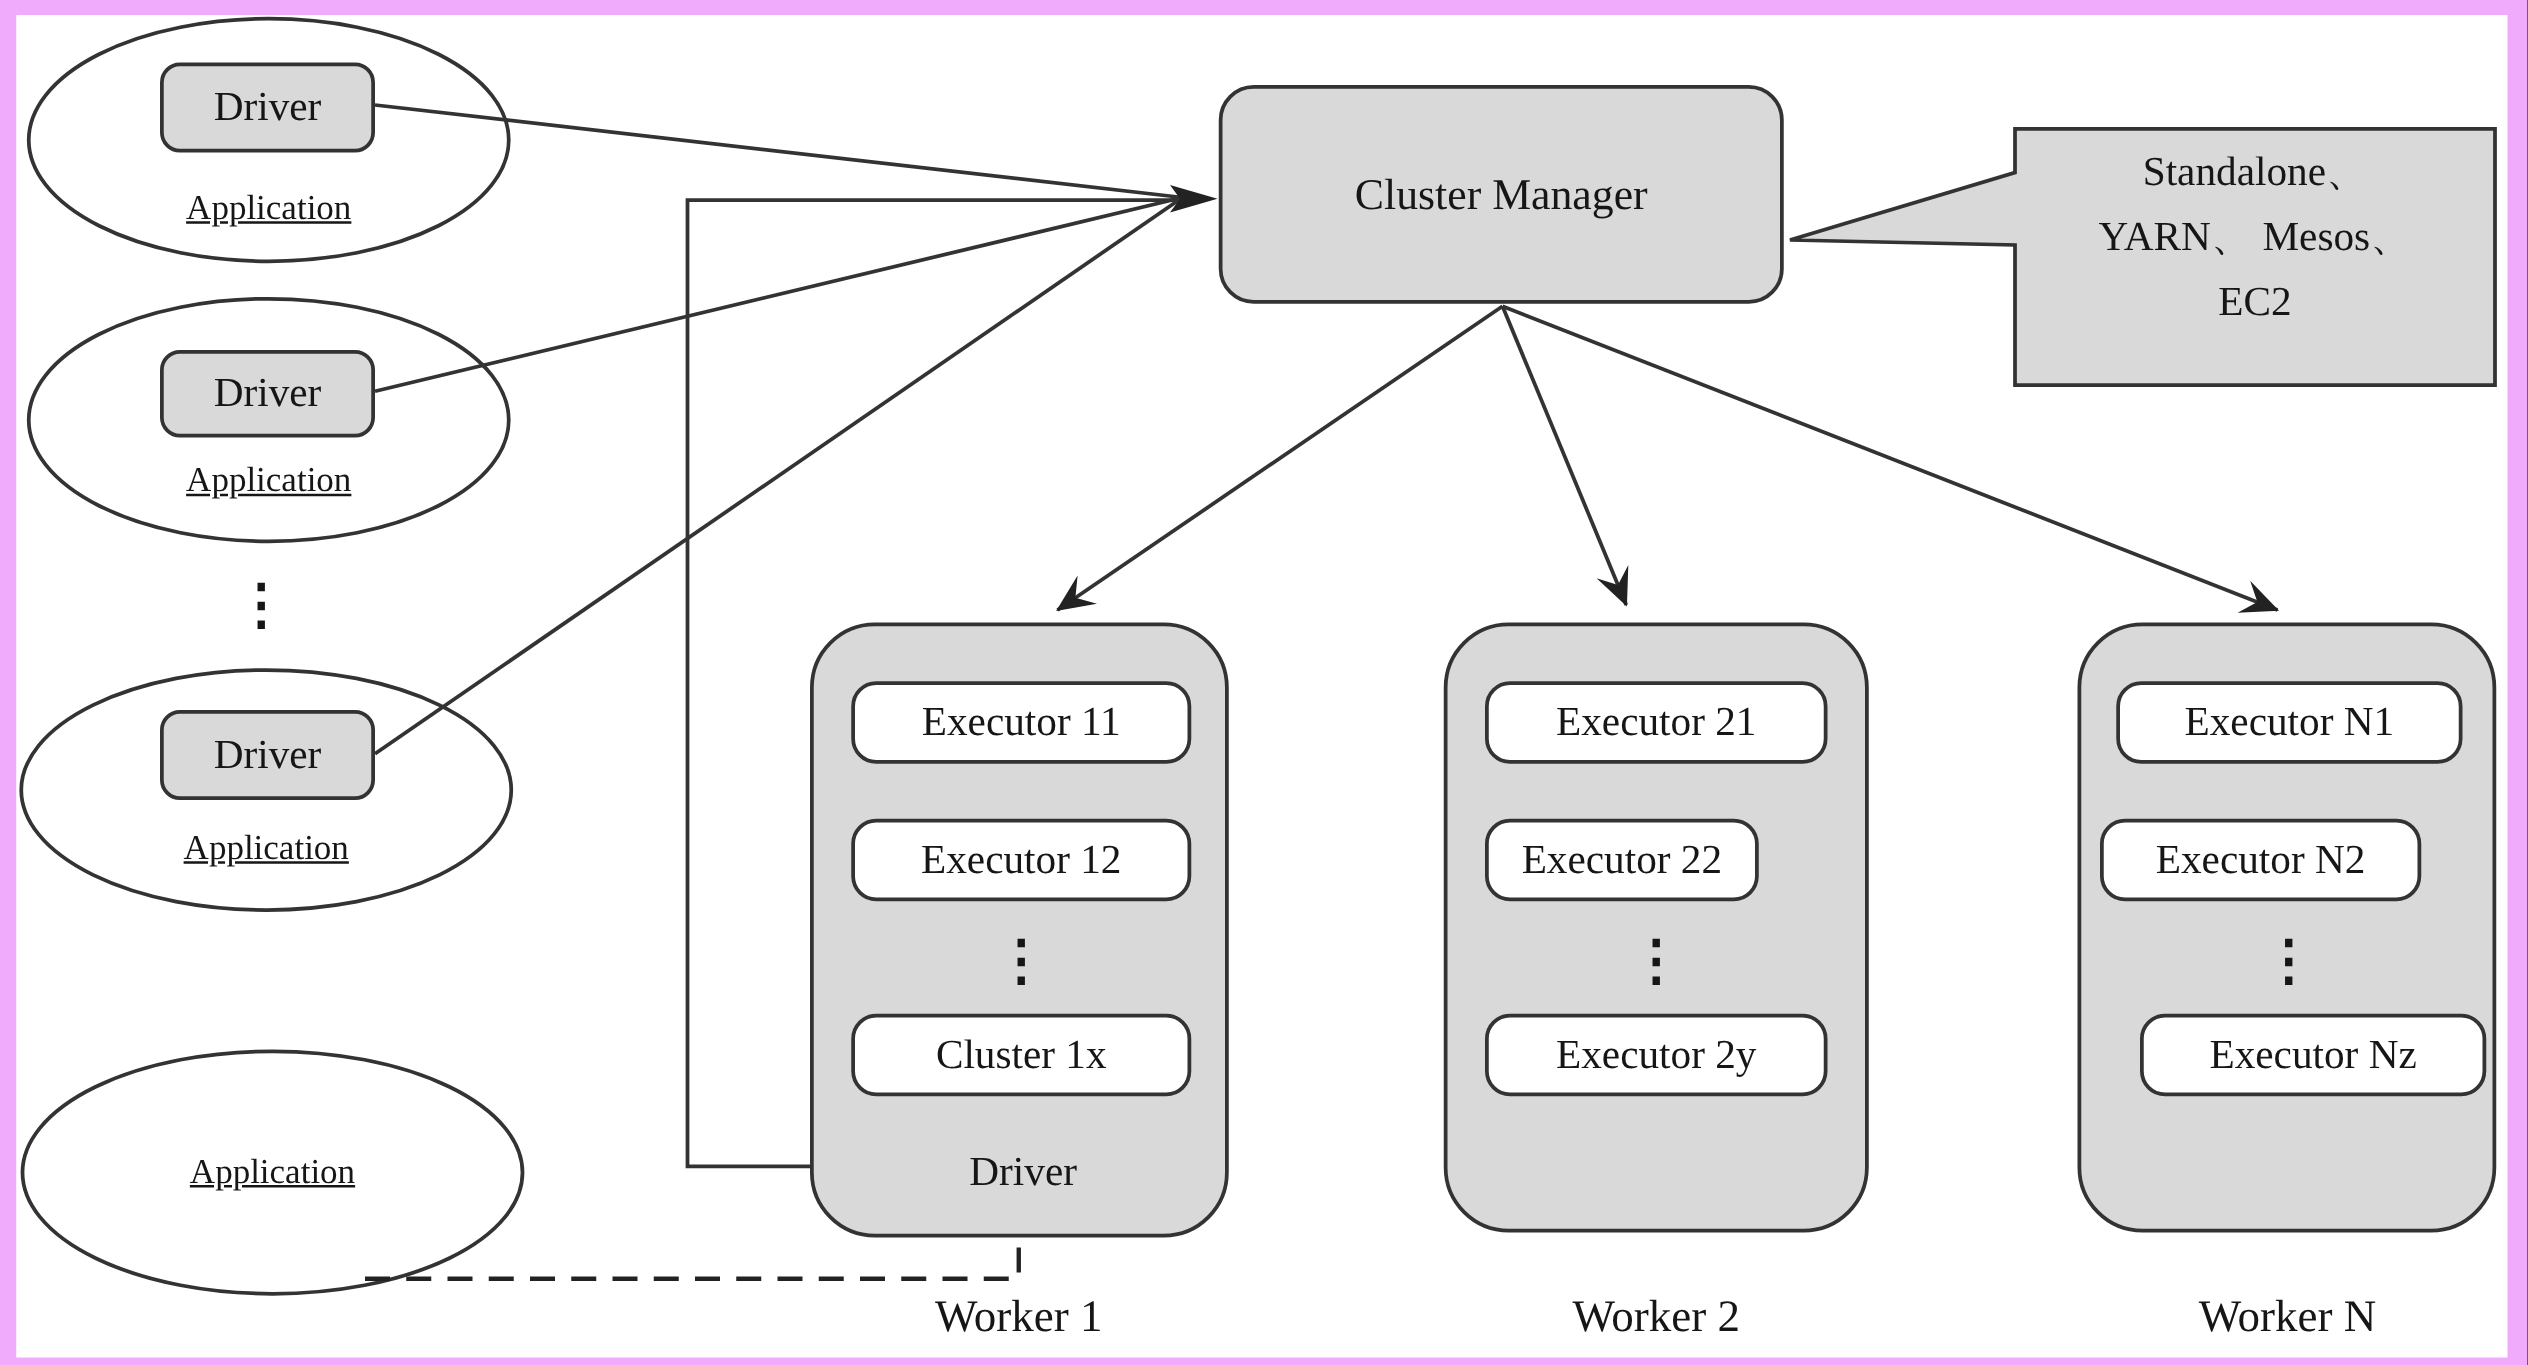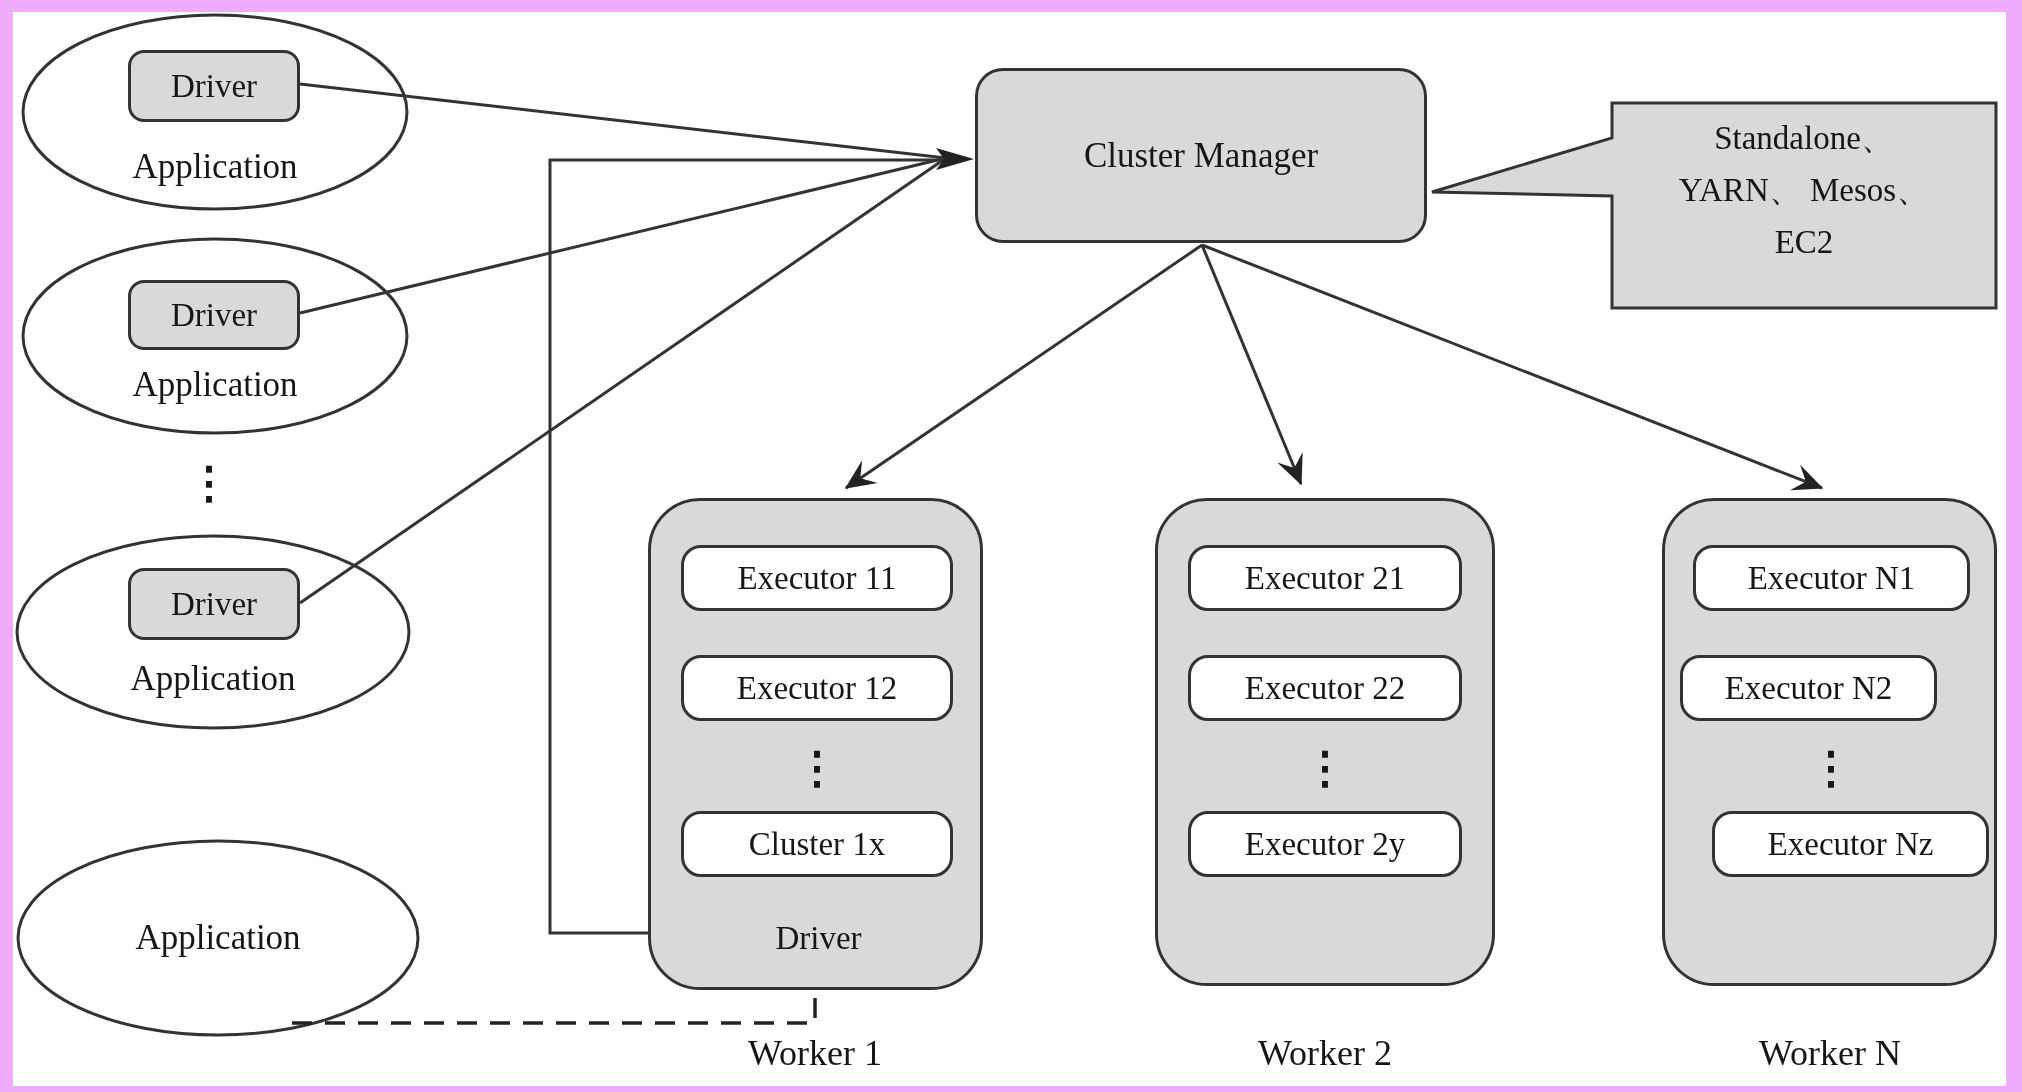--- a/index.html
+++ b/index.html
@@ -6,21 +6,21 @@
   #canvas{
     position:relative;width:2022px;height:1092px;background:#f0abfc;
     font-family:"Liberation Serif","DejaVu Serif",serif;color:#161616;overflow:hidden;
   }
   #paper{position:absolute;left:13px;top:12px;width:1993px;height:1074px;background:#ffffff;}
   #wires{position:absolute;left:0;top:0;width:2022px;height:1092px;}
   .abs{position:absolute;box-sizing:border-box;}
   .center{display:flex;align-items:center;justify-content:center;text-align:center;}
   .gray-box{background:#d9d9d9;border:3px solid #333;}
   .driver-chip{border-radius:16px;font-size:33px;}
-  .app-label{font-size:35px;}
+  .app-label{font-size:28px;text-decoration:underline;}
   .cm-box{border-radius:28px;font-size:35px;}
   .worker-box{border-radius:52px;}
   .exec-box{background:#ffffff;border:3px solid #333;border-radius:20px;font-size:33px;}
   .vdots{font-size:44px;line-height:0.55;letter-spacing:0;font-weight:bold;}
   .worker-name{font-size:36px;}
   .driver-text{font-size:33px;}
   .callout-text{font-size:33px;line-height:1.58;flex-direction:column;}
 </style>
 </head>
 <body>
@@ -90,21 +90,21 @@
     <div class="abs exec-box center" style="left:30px;top:44px;width:272px;height:66px;">Executor 11</div>
     <div class="abs exec-box center" style="left:30px;top:154px;width:272px;height:66px;">Executor 12</div>
     <div class="abs vdots center" style="left:141px;top:238px;width:50px;height:60px;">⋮</div>
     <div class="abs exec-box center" style="left:30px;top:310px;width:272px;height:66px;">Cluster 1x</div>
     <div class="abs driver-text center" style="left:0px;top:414px;width:335px;height:46px;">Driver</div>
   </div>
   <div class="abs worker-name center" style="left:665px;top:1030px;width:300px;height:46px;">Worker 1</div>
 
   <div class="abs gray-box worker-box" style="left:1155px;top:498px;width:340px;height:488px;">
     <div class="abs exec-box center" style="left:30px;top:44px;width:274px;height:66px;">Executor 21</div>
-    <div class="abs exec-box center" style="left:30px;top:154px;width:274px;height:66px;">Executor 22</div>
+    <div class="abs exec-box center" style="left:30px;top:154px;width:219px;height:66px;">Executor 22</div>
     <div class="abs vdots center" style="left:142px;top:238px;width:50px;height:60px;">⋮</div>
     <div class="abs exec-box center" style="left:30px;top:310px;width:274px;height:66px;">Executor 2y</div>
   </div>
   <div class="abs worker-name center" style="left:1175px;top:1030px;width:300px;height:46px;">Worker 2</div>
 
   <div class="abs gray-box worker-box" style="left:1662px;top:498px;width:335px;height:488px;">
     <div class="abs exec-box center" style="left:28px;top:44px;width:277px;height:66px;">Executor N1</div>
     <div class="abs exec-box center" style="left:15px;top:154px;width:257px;height:66px;">Executor N2</div>
     <div class="abs vdots center" style="left:141px;top:238px;width:50px;height:60px;">⋮</div>
     <div class="abs exec-box center" style="left:28px;top:310px;width:277px;height:66px;margin-left:19px;">Executor Nz</div>

